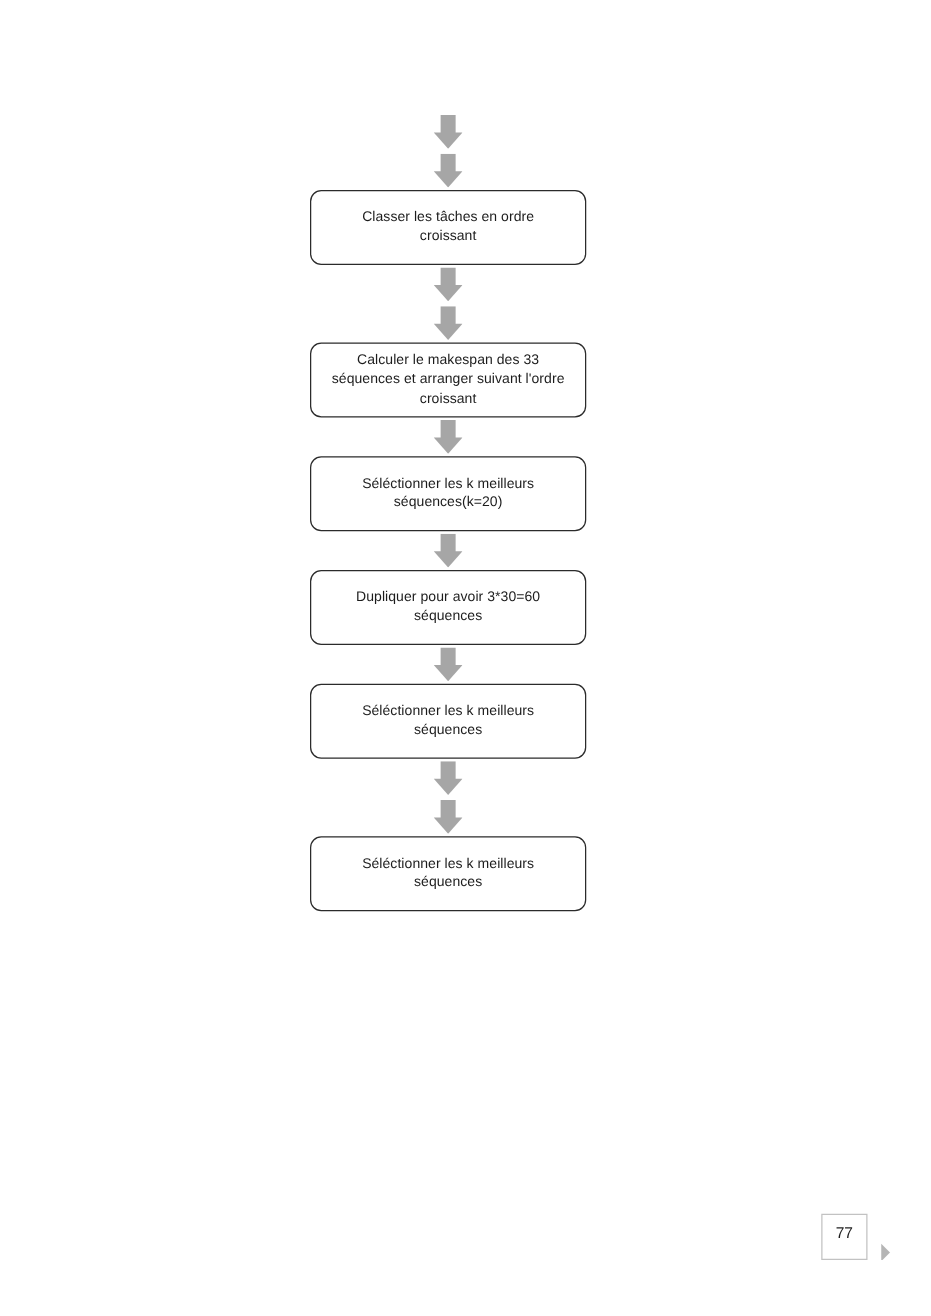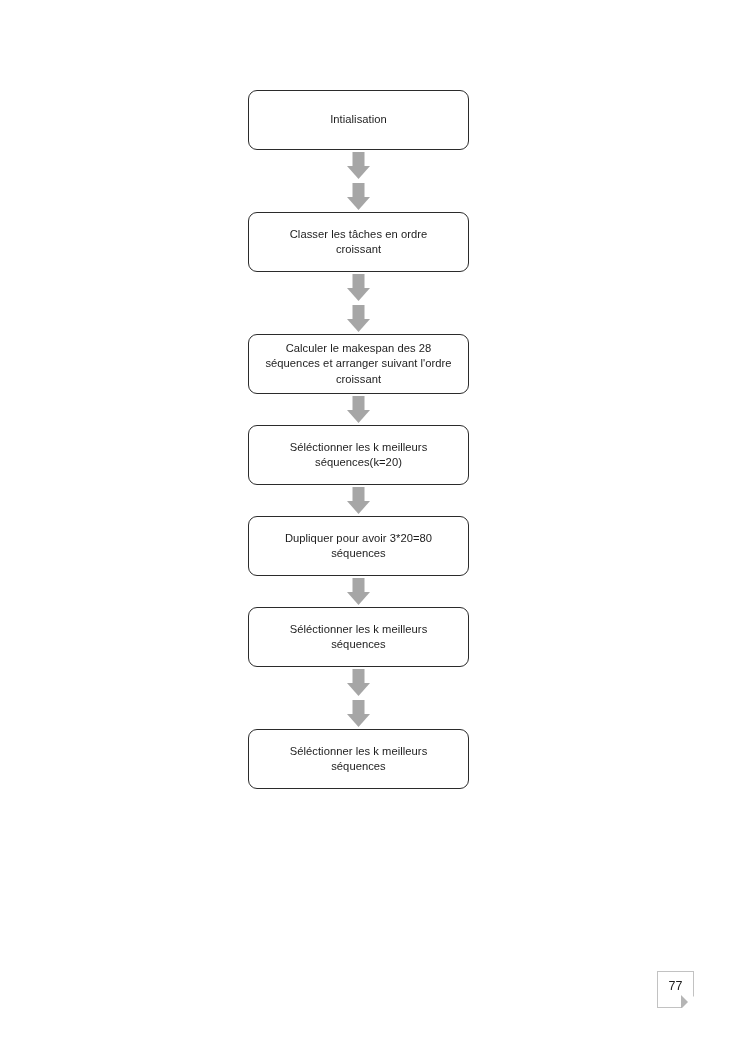--- a/index.html
+++ b/index.html
@@ -65,20 +65,21 @@
   .arrow .head {
     fill: #a6a6a6;
   }
   
   #page-number {
     position: absolute;
     left: 657px;
     top: 971px;
     width: 37px;
     height: 37px;
+    padding-left: 24px;
   }
   #page-number .sheet {
     position: absolute;
     left: 0; top: 0;
     width: 37px;
     height: 37px;
     box-sizing: border-box;
     border: 1px solid #c2c2c2;
     background: #ffffff;
     display: flex;
@@ -111,23 +112,20 @@
     border-bottom: 14px solid #ffffff;
   }
 </style>
 </head>
 <body>
 
 <div id="page">
 
   <div id="flow">
 
-    <div class="node">
-      <span class="node-label">Intialisation</span>
-    </div>
     <div class="arrow-wrap">
       <svg class="arrow" viewBox="0 0 23 27">
         <rect class="shaft" x="5.5" y="0" width="12" height="15"></rect>
         <polygon class="head" points="0,14 23,14 11.5,27"></polygon>
       </svg>
     </div>
 
     <div class="arrow-wrap">
       <svg class="arrow" viewBox="0 0 23 27">
         <rect class="shaft" x="5.5" y="0" width="12" height="15"></rect>
@@ -147,21 +145,21 @@
     </div>
 
     <div class="arrow-wrap">
       <svg class="arrow" viewBox="0 0 23 27">
         <rect class="shaft" x="5.5" y="0" width="12" height="15"></rect>
         <polygon class="head" points="0,14 23,14 11.5,27"></polygon>
       </svg>
     </div>
 
     <div class="node">
-      <span class="node-label">Calculer le makespan des 28
+      <span class="node-label">Calculer le makespan des 33
 séquences et arranger suivant l'ordre
 croissant</span>
     </div>
     <div class="arrow-wrap">
       <svg class="arrow" viewBox="0 0 23 27">
         <rect class="shaft" x="5.5" y="0" width="12" height="15"></rect>
         <polygon class="head" points="0,14 23,14 11.5,27"></polygon>
       </svg>
     </div>
 
@@ -170,21 +168,21 @@
 séquences(k=20)</span>
     </div>
     <div class="arrow-wrap">
       <svg class="arrow" viewBox="0 0 23 27">
         <rect class="shaft" x="5.5" y="0" width="12" height="15"></rect>
         <polygon class="head" points="0,14 23,14 11.5,27"></polygon>
       </svg>
     </div>
 
     <div class="node">
-      <span class="node-label">Dupliquer pour avoir 3*20=80
+      <span class="node-label">Dupliquer pour avoir 3*30=60
 séquences</span>
     </div>
     <div class="arrow-wrap">
       <svg class="arrow" viewBox="0 0 23 27">
         <rect class="shaft" x="5.5" y="0" width="12" height="15"></rect>
         <polygon class="head" points="0,14 23,14 11.5,27"></polygon>
       </svg>
     </div>
 
     <div class="node">

